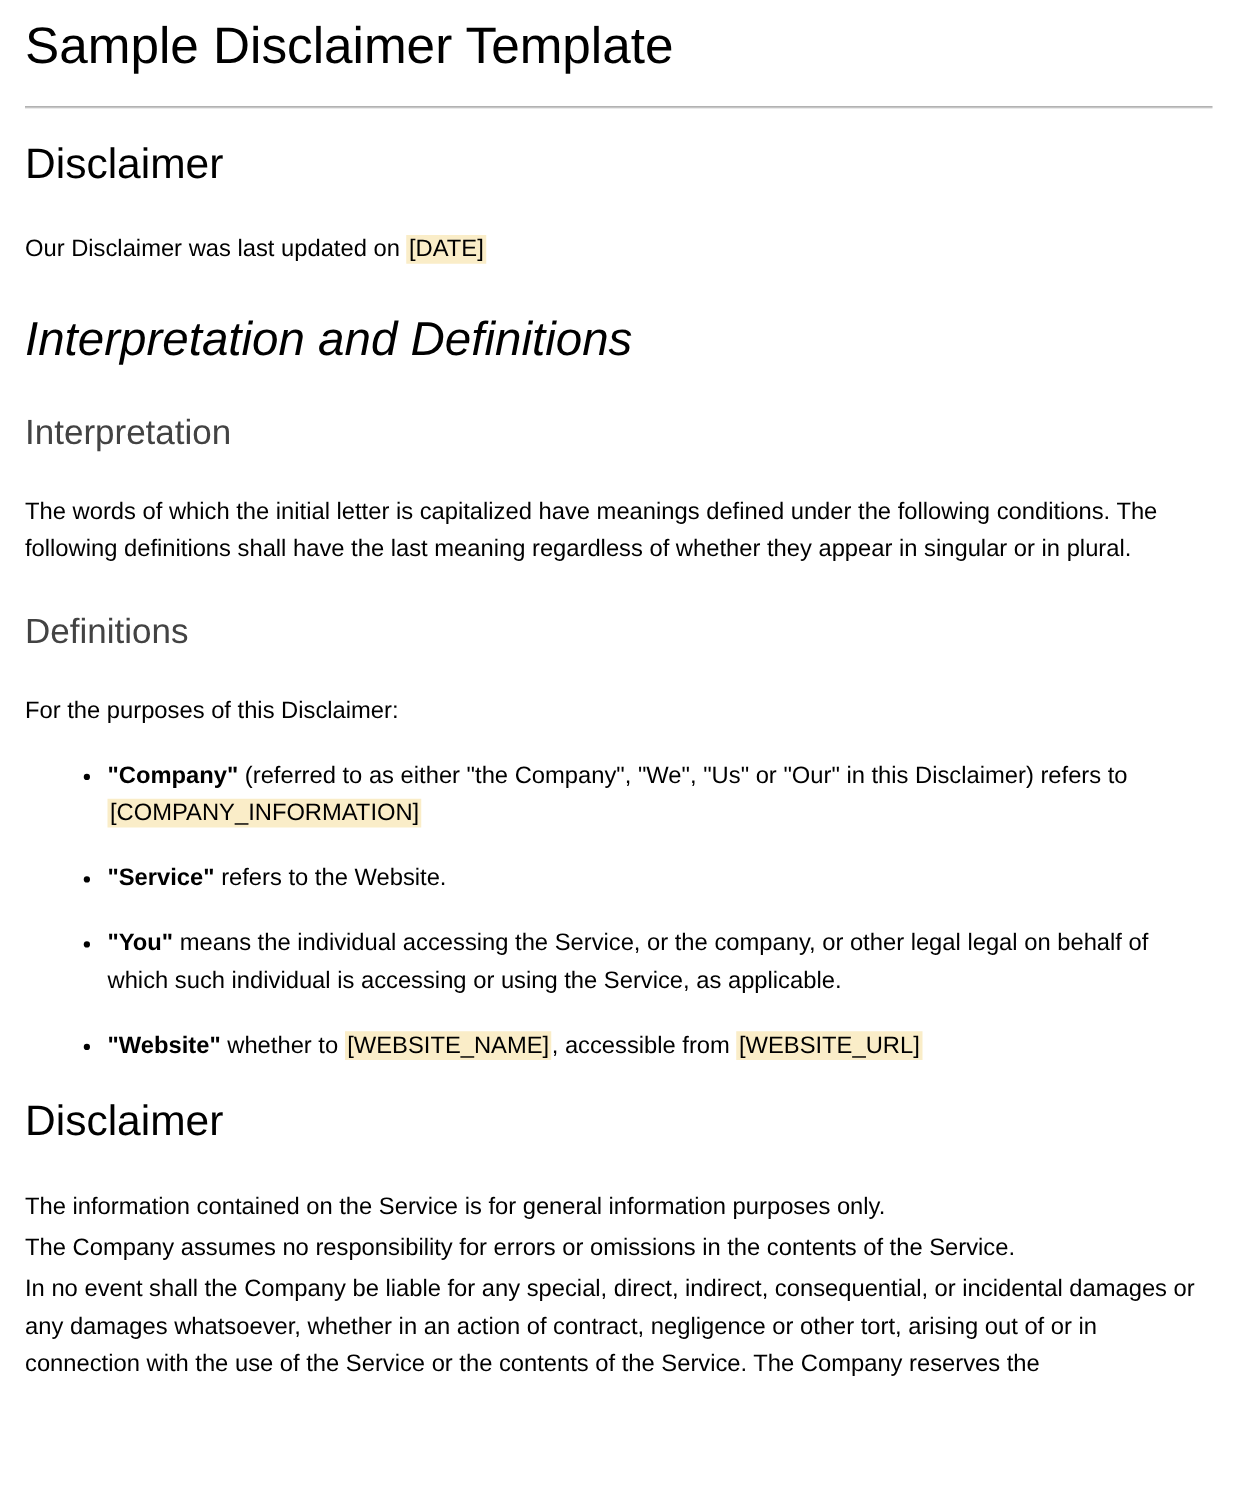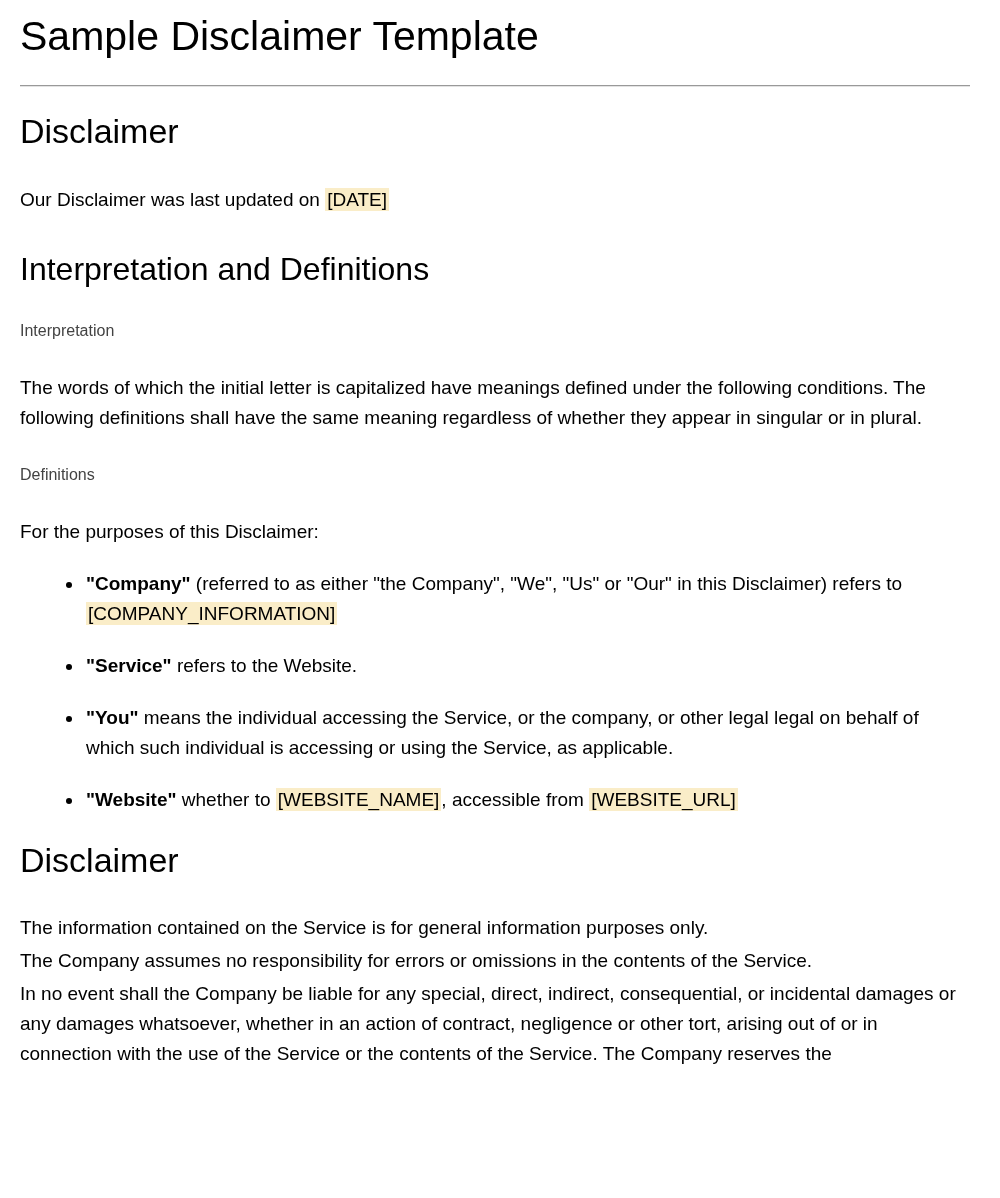--- a/index.html
+++ b/index.html
@@ -26,25 +26,26 @@
   hr.title-divider{
     border:0;height:1px;background:var(--divider);
     box-shadow:0 1px 0 #e3e3e3;
     margin:0 0 4px 0;width:950px;
   }
   h2.section-heading{
     font-size:34px;line-height:1.25;font-weight:400;
     margin:24px 0 32px 0;
   }
   h2.subsection-heading{
-    font-size:32px;line-height:1.25;font-weight:400;
+    font-size:38px;line-height:1.25;font-weight:400;
     margin:34px 0 14px 0;
+    font-style:italic;
   }
   h3.gray-heading{
-    font-size:16px;line-height:1.25;font-weight:400;
+    font-size:28px;line-height:1.25;font-weight:400;
     color:var(--gray-heading);
     margin:32px 0 32px 0;
   }
   p{margin:3px 0;}
   ul.def-list{margin:22px 0;padding-left:64px;}
   ul.def-list li{margin:22px 0;padding-left:2px;}
   .b{font-weight:700;}
   .hl{background:var(--highlight);padding:1px 2px;}
 </style>
 </head>
@@ -57,21 +58,21 @@
   <hr class="title-divider">
 
   <h2 class="section-heading">Disclaimer</h2>
 
   <p><span>Our Disclaimer was last updated on </span><span class="hl">[DATE]</span></p>
 
   <h2 class="subsection-heading">Interpretation and Definitions</h2>
 
   <h3 class="gray-heading">Interpretation</h3>
 
-  <p>The words of which the initial letter is capitalized have meanings defined under the following conditions. The following definitions shall have the same meaning regardless of whether they appear in singular or in plural.</p>
+  <p>The words of which the initial letter is capitalized have meanings defined under the following conditions. The following definitions shall have the last meaning regardless of whether they appear in singular or in plural.</p>
 
   <h3 class="gray-heading">Definitions</h3>
 
   <p>For the purposes of this Disclaimer:</p>
 
   <ul class="def-list">
     <li><span class="b">"Company"</span><span> (referred to as either "the Company", "We", "Us" or "Our" in this Disclaimer) refers to </span><span class="hl">[COMPANY_INFORMATION]</span></li>
     <li><span class="b">"Service"</span><span> refers to the Website.</span></li>
     <li><span class="b">"You"</span><span> means the individual accessing the Service, or the company, or other legal legal on behalf of which such individual is accessing or using the Service, as applicable.</span></li>
     <li><span class="b">"Website"</span><span> whether to </span><span class="hl">[WEBSITE_NAME]</span><span>, accessible from </span><span class="hl">[WEBSITE_URL]</span></li>

